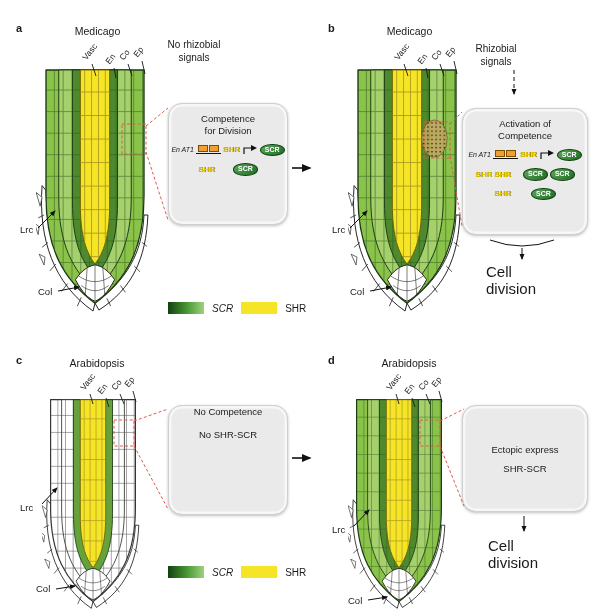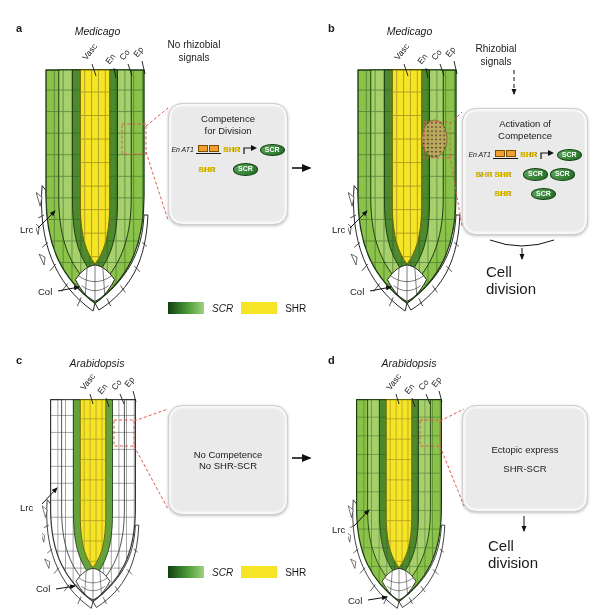--- a/index.html
+++ b/index.html
@@ -1,20 +1,20 @@
 <!DOCTYPE html>
 <html><head>
 <meta charset="utf-8">
 <style>
   html,body{margin:0;padding:0;background:#fff;}
   #figure{position:relative;width:600px;height:615px;background:#fff;overflow:hidden;
           font-family:"Liberation Sans",sans-serif;color:#1a1a1a;}
   .panel{position:absolute;inset:0;}
   .plabel{position:absolute;font-weight:bold;font-size:11px;}
-  .species{position:absolute;font-style:italic;font-size:10.5px;text-align:center;}
+  .species{position:absolute;font-size:10.5px;text-align:center;}
   .note{position:absolute;font-size:10px;text-align:center;white-space:pre-line;line-height:1.3;}
   .celllab{position:absolute;font-size:8.5px;transform:rotate(-52deg);transform-origin:0 100%;white-space:nowrap;}
   .anat{position:absolute;font-size:9.5px;}
   .rootsvg{position:absolute;}
   .infobox{position:absolute;background:#eaeaea;border:1.5px solid #cfcfcf;border-radius:14px;
            box-shadow:0 1px 3px rgba(0,0,0,.25), inset 0 0 0 2.5px #f7f7f7;}
   .boxtitle{font-size:9.5px;text-align:center;margin-top:9px;white-space:pre-line;line-height:1.25;}
   .cline{font-size:9.5px;text-align:center;}
   .mrow{display:flex;align-items:center;justify-content:center;gap:2px;margin-top:7px;font-size:8px;}
   .gene{font-style:italic;font-size:7px;white-space:nowrap;}
@@ -192,21 +192,21 @@
     <span class="plabel" style="left:16px;top:354px">c</span>
     <span class="species" style="left:52px;top:357px;width:90px">Arabidopsis</span>
     <svg class="rootsvg" style="left:42px;top:398px" width="102" height="212" viewBox="0 0 120 250">
         <use href="#root-white"></use>
       </svg>
     <span class="celllab" style="left:86px;top:382px">Vasc</span>
     <span class="celllab" style="left:103px;top:386px">En</span>
     <span class="celllab" style="left:117px;top:382px">Co</span>
     <span class="celllab" style="left:130px;top:379px">Ep</span>
 
-    <div class="infobox" style="left:168px;top:405px;width:118px;height:108px;display:flex;flex-direction:column;justify-content:center;">
+    <div class="infobox" style="left:168px;top:405px;width:118px;height:108px;display:flex;flex-direction:column;justify-content:flex-start;gap:12px">
       <div class="cline">No Competence</div>
       <div class="cline">No SHR-SCR</div>
     </div>
 
     <span class="anat" style="left:20px;top:502px">Lrc</span>
     <span class="anat" style="left:36px;top:583px">Col</span>
   </div>
 
   <div class="legend" style="left:168px;top:566px">
     <span class="swatch sw-green"></span>

